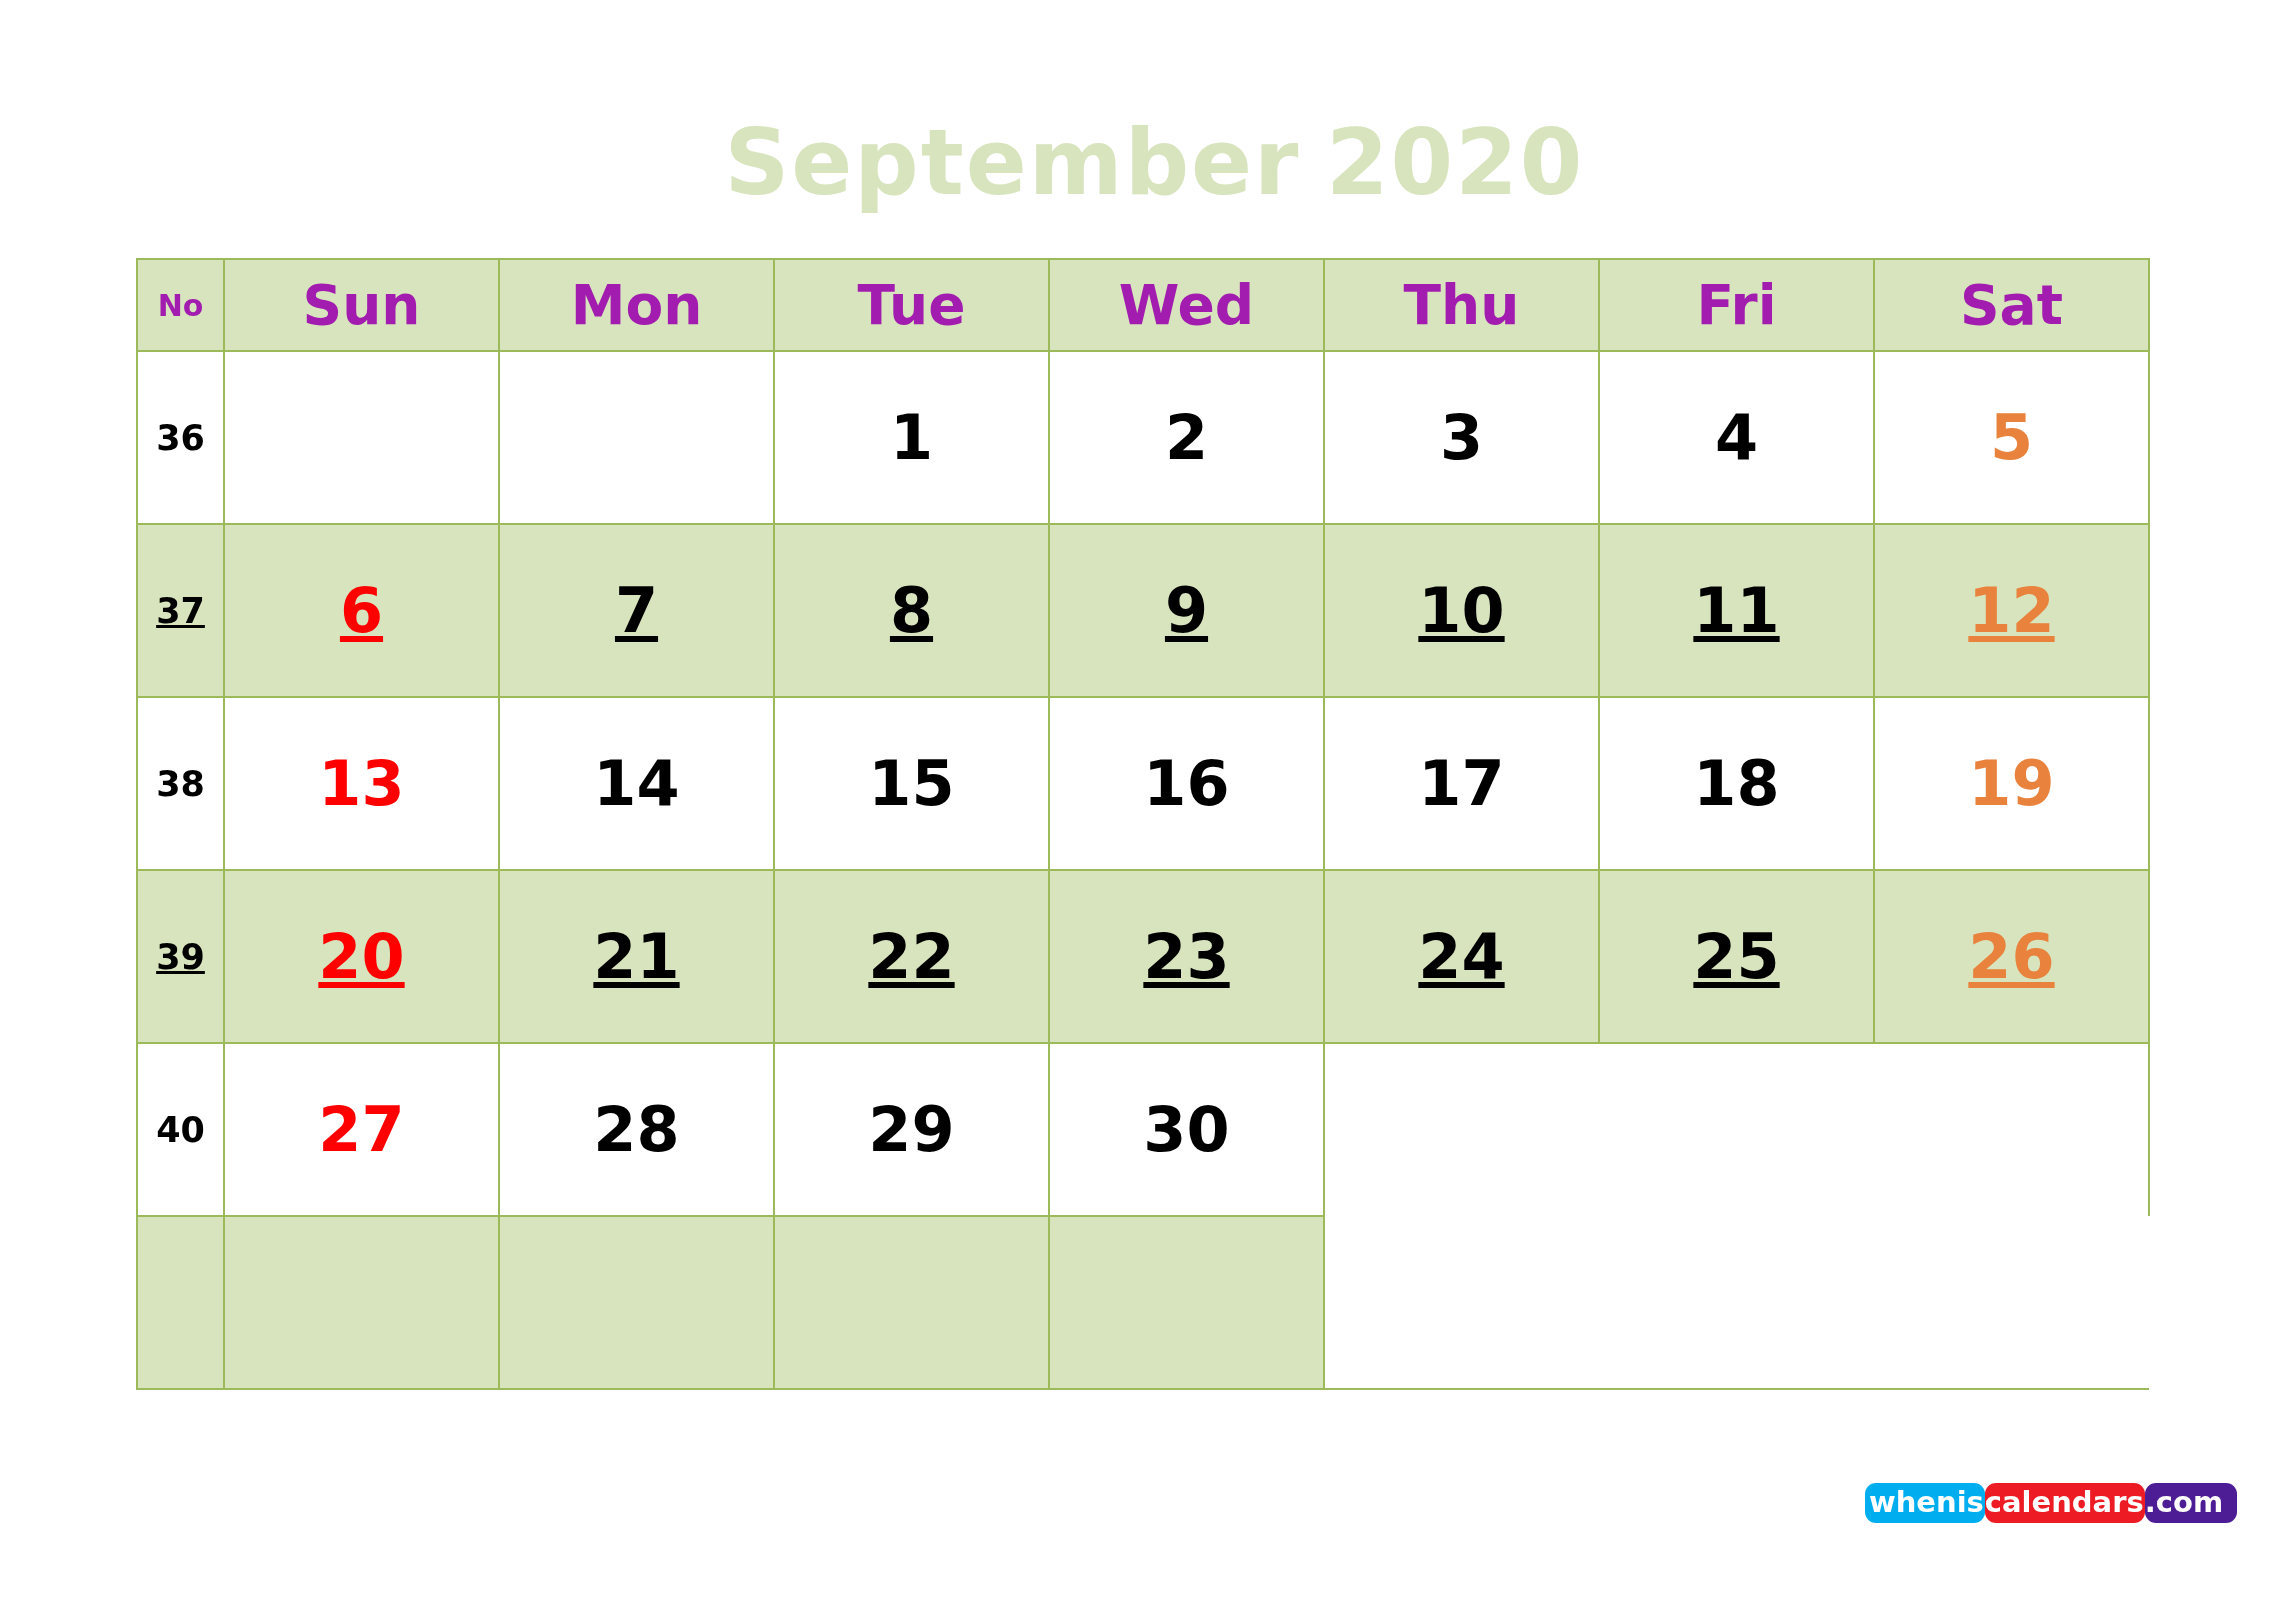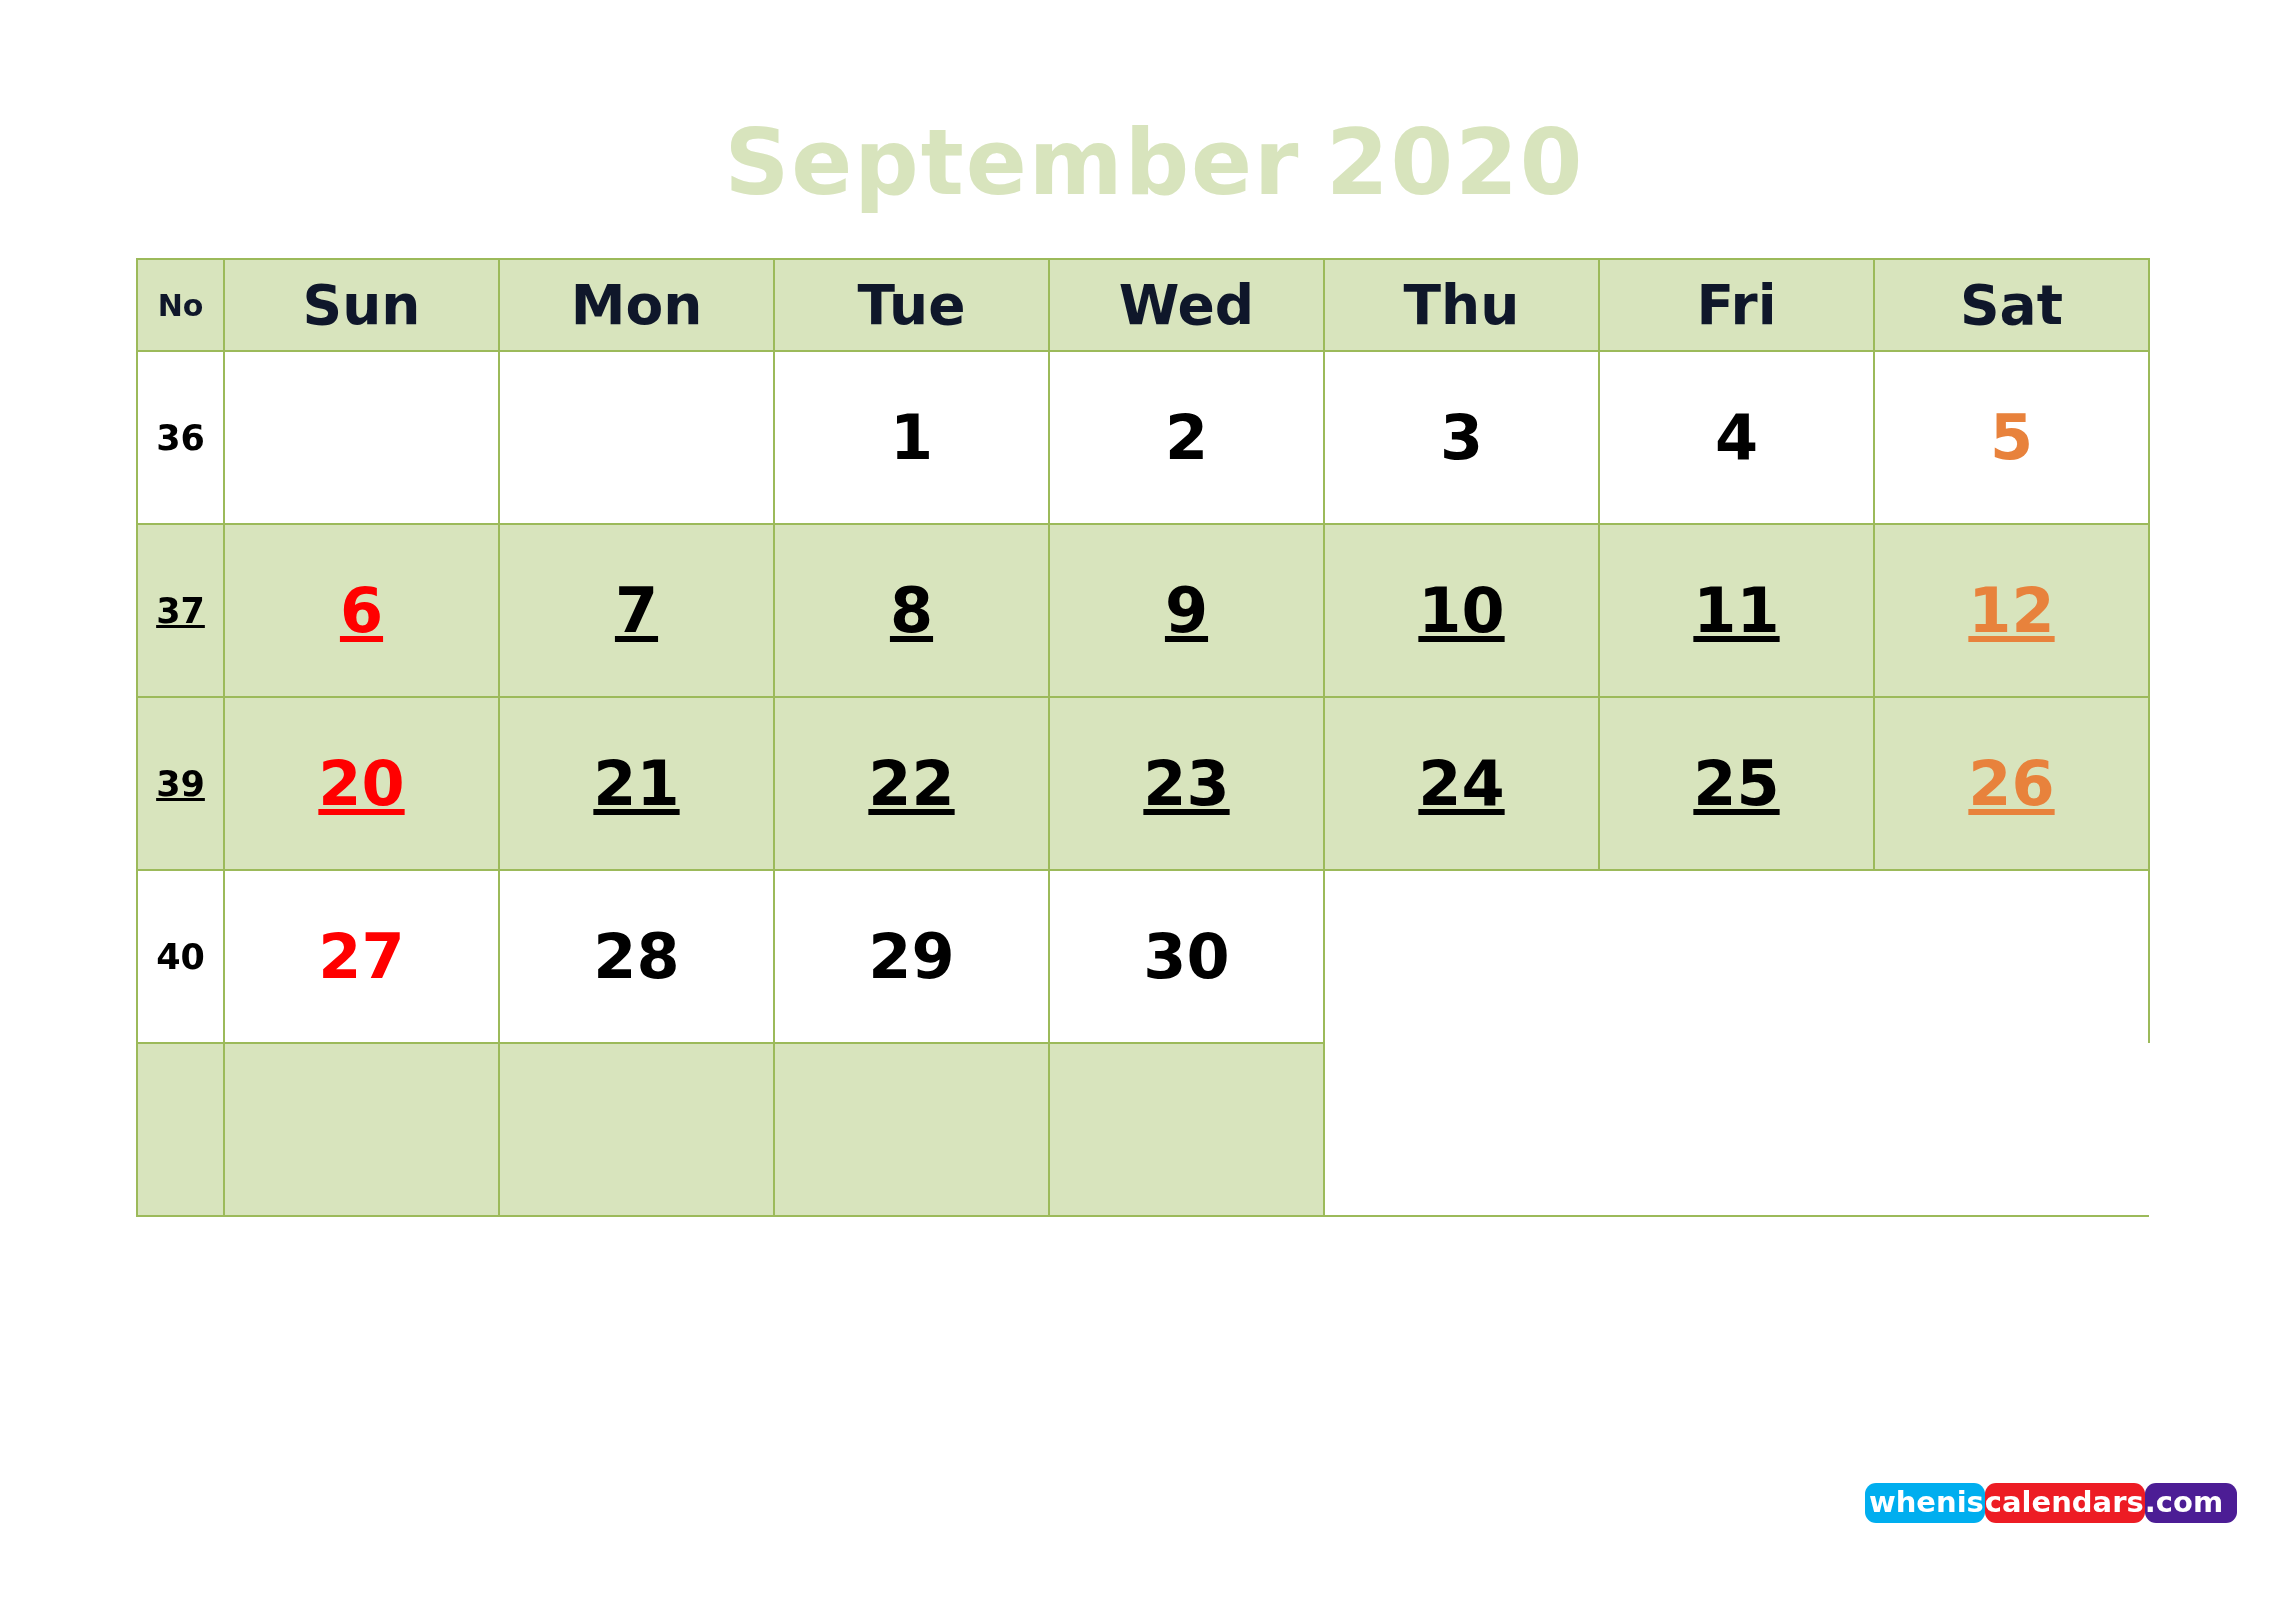--- a/index.html
+++ b/index.html
@@ -58,21 +58,21 @@
     border: 2.9px solid #9cba5a;
     padding: 0;
     text-align: center;
     vertical-align: middle;
   }
 
   
   tr.head th {
     background: #d8e4bd;
     height: 90px;
-    color: #0f172a;
+    color: #a21caf;
     font-weight: bold;
   }
   tr.head th.no-h {
     font-size: 30px;
     letter-spacing: 0px;
   }
   tr.head th.day-h {
     font-size: 55px;
   }
 
@@ -186,20 +186,30 @@
           <td class="wk">37</td>
           <td class="dy sun">6</td>
           <td class="dy">7</td>
           <td class="dy">8</td>
           <td class="dy">9</td>
           <td class="dy">10</td>
           <td class="dy">11</td>
           <td class="dy sat">12</td>
         </tr>
 
+        <tr class="week row-white">
+          <td class="wk">38</td>
+          <td class="dy sun">13</td>
+          <td class="dy">14</td>
+          <td class="dy">15</td>
+          <td class="dy">16</td>
+          <td class="dy">17</td>
+          <td class="dy">18</td>
+          <td class="dy sat">19</td>
+        </tr>
 
         <tr class="week row-green">
           <td class="wk">39</td>
           <td class="dy sun">20</td>
           <td class="dy">21</td>
           <td class="dy">22</td>
           <td class="dy">23</td>
           <td class="dy">24</td>
           <td class="dy">25</td>
           <td class="dy sat">26</td>

